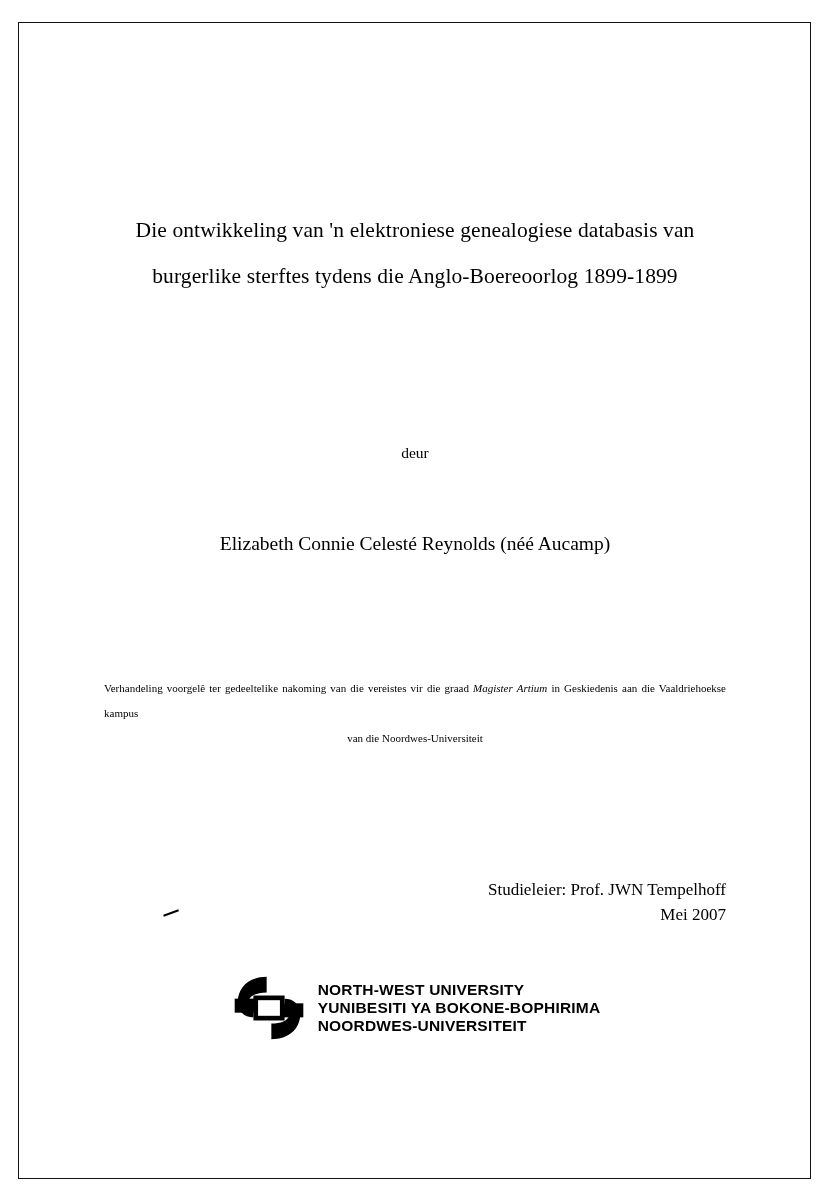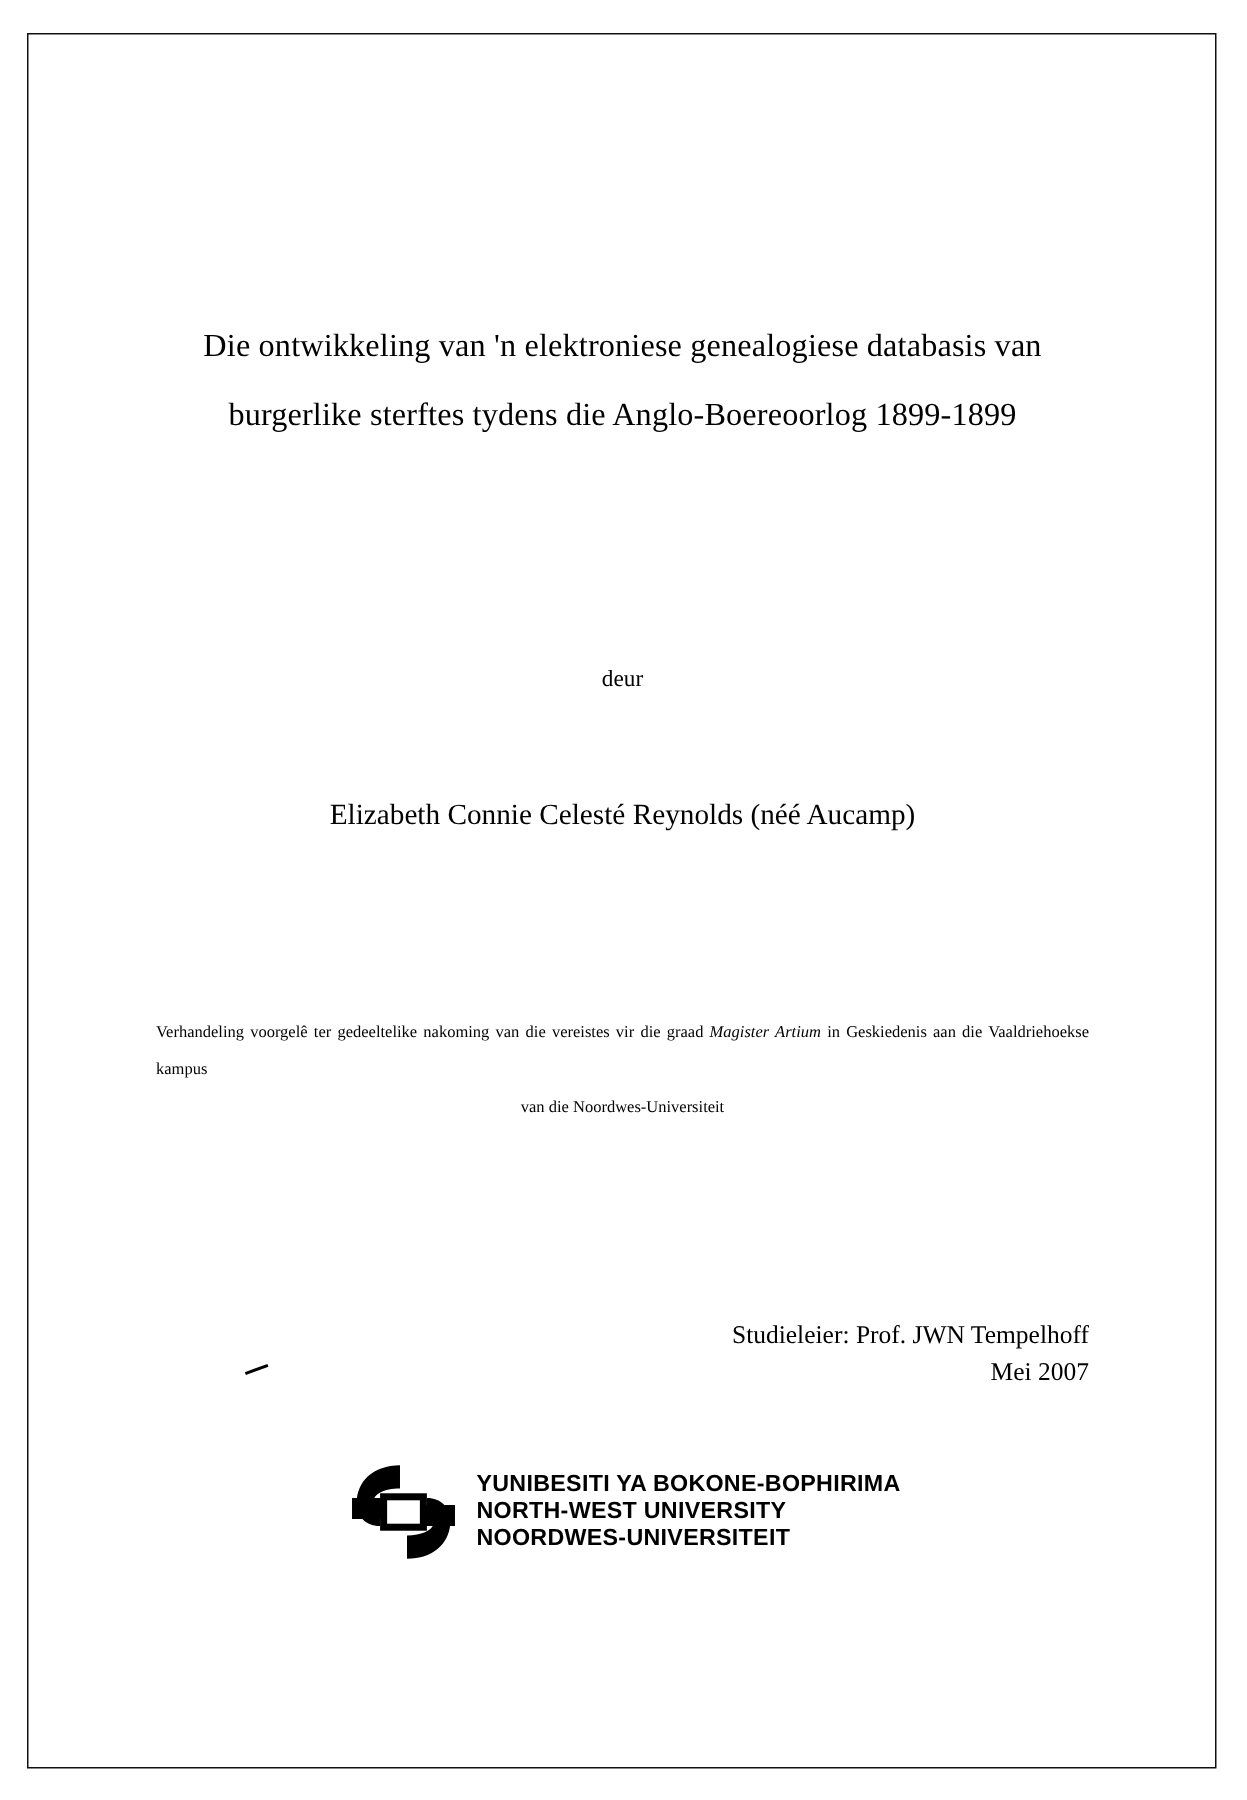--- a/index.html
+++ b/index.html
@@ -158,20 +158,20 @@
     <div class="logo-wrap">
       <svg class="logo-mark" viewBox="0 0 100 92">
         <path d="M47 6 C24 6 10 20 10 38 C10 50 18 58 30 58 L30 44 C26 44 24 41 24 38 C24 31 33 26 47 26 L47 6 Z" fill="#000"></path>
         <path d="M6 34 L42 34 L42 52 L6 52 Z" fill="#000"></path>
         <path d="M53 86 C76 86 90 72 90 54 C90 42 82 34 70 34 L70 48 C74 48 76 51 76 54 C76 61 67 66 53 66 L53 86 Z" fill="#000"></path>
         <path d="M58 40 L94 40 L94 58 L58 58 Z" fill="#000"></path>
         <rect x="30" y="30" width="40" height="32" fill="#000"></rect>
         <rect x="36" y="36" width="28" height="20" fill="#fff"></rect>
       </svg>
       <div class="logo-text">
+        <div>NORTH-WEST UNIVERSITY</div>
         <div>YUNIBESITI YA BOKONE-BOPHIRIMA</div>
-        <div>NORTH-WEST UNIVERSITY</div>
         <div>NOORDWES-UNIVERSITEIT</div>
       </div>
     </div>
 
   </div>
 </div>
 
 </body></html>

